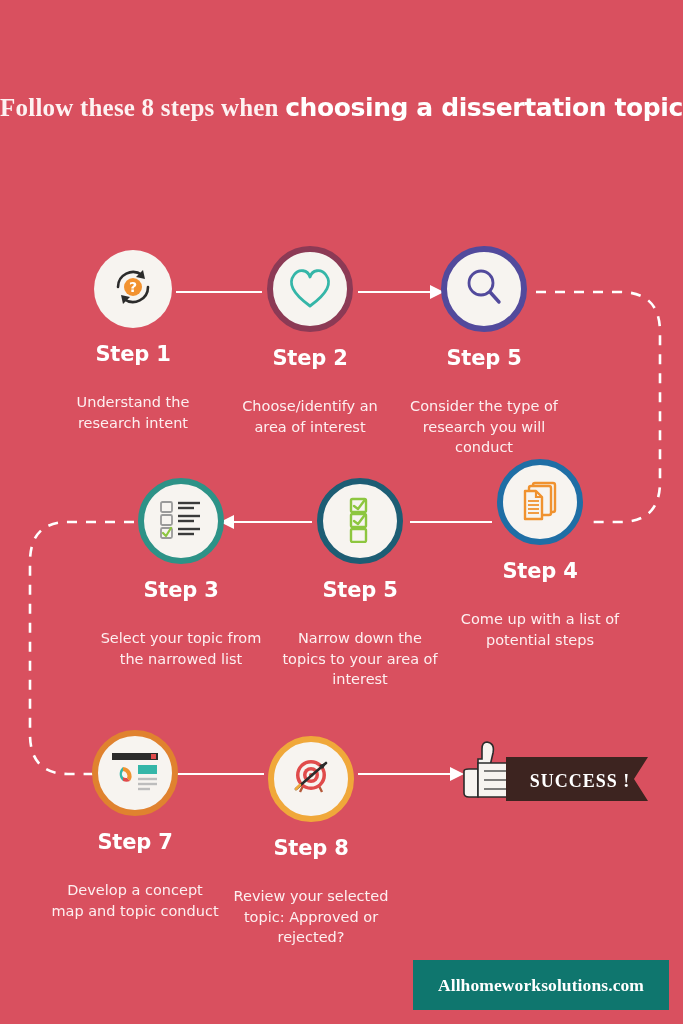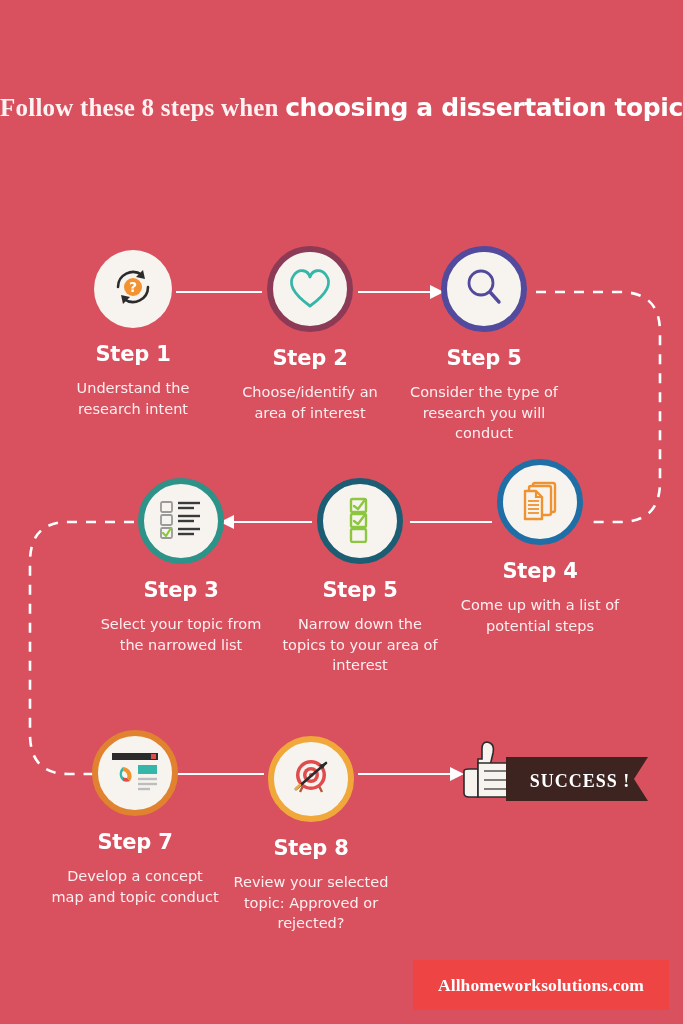--- a/index.html
+++ b/index.html
@@ -79,21 +79,21 @@
   }
   .step-label {
     margin-top: 14px;
     font-family: "DejaVu Sans", sans-serif;
     font-weight: bold;
     font-size: 21px;
     color: #ffffff;
     letter-spacing: -0.2px;
   }
   .step-desc {
-    margin-top: 12px;
+    margin-top: 26px;
     font-family: "DejaVu Sans", sans-serif;
     font-size: 14.5px;
     line-height: 1.42;
     color: #fdeff0;
     padding: 0 10px;
   }
 
   
   .success {
     position: absolute;
@@ -104,21 +104,21 @@
   }
   .success svg { display: block; }
 
   
   .footer {
     position: absolute;
     left: 413px;
     top: 960px;
     width: 256px;
     height: 50px;
-    background: #ef4444;
+    background: #0f766e;
     display: flex;
     align-items: center;
     justify-content: center;
   }
   .footer-text {
     font-family: "Liberation Serif", serif;
     font-weight: bold;
     font-size: 17.5px;
     color: #ffffff;
     letter-spacing: 0.1px;

